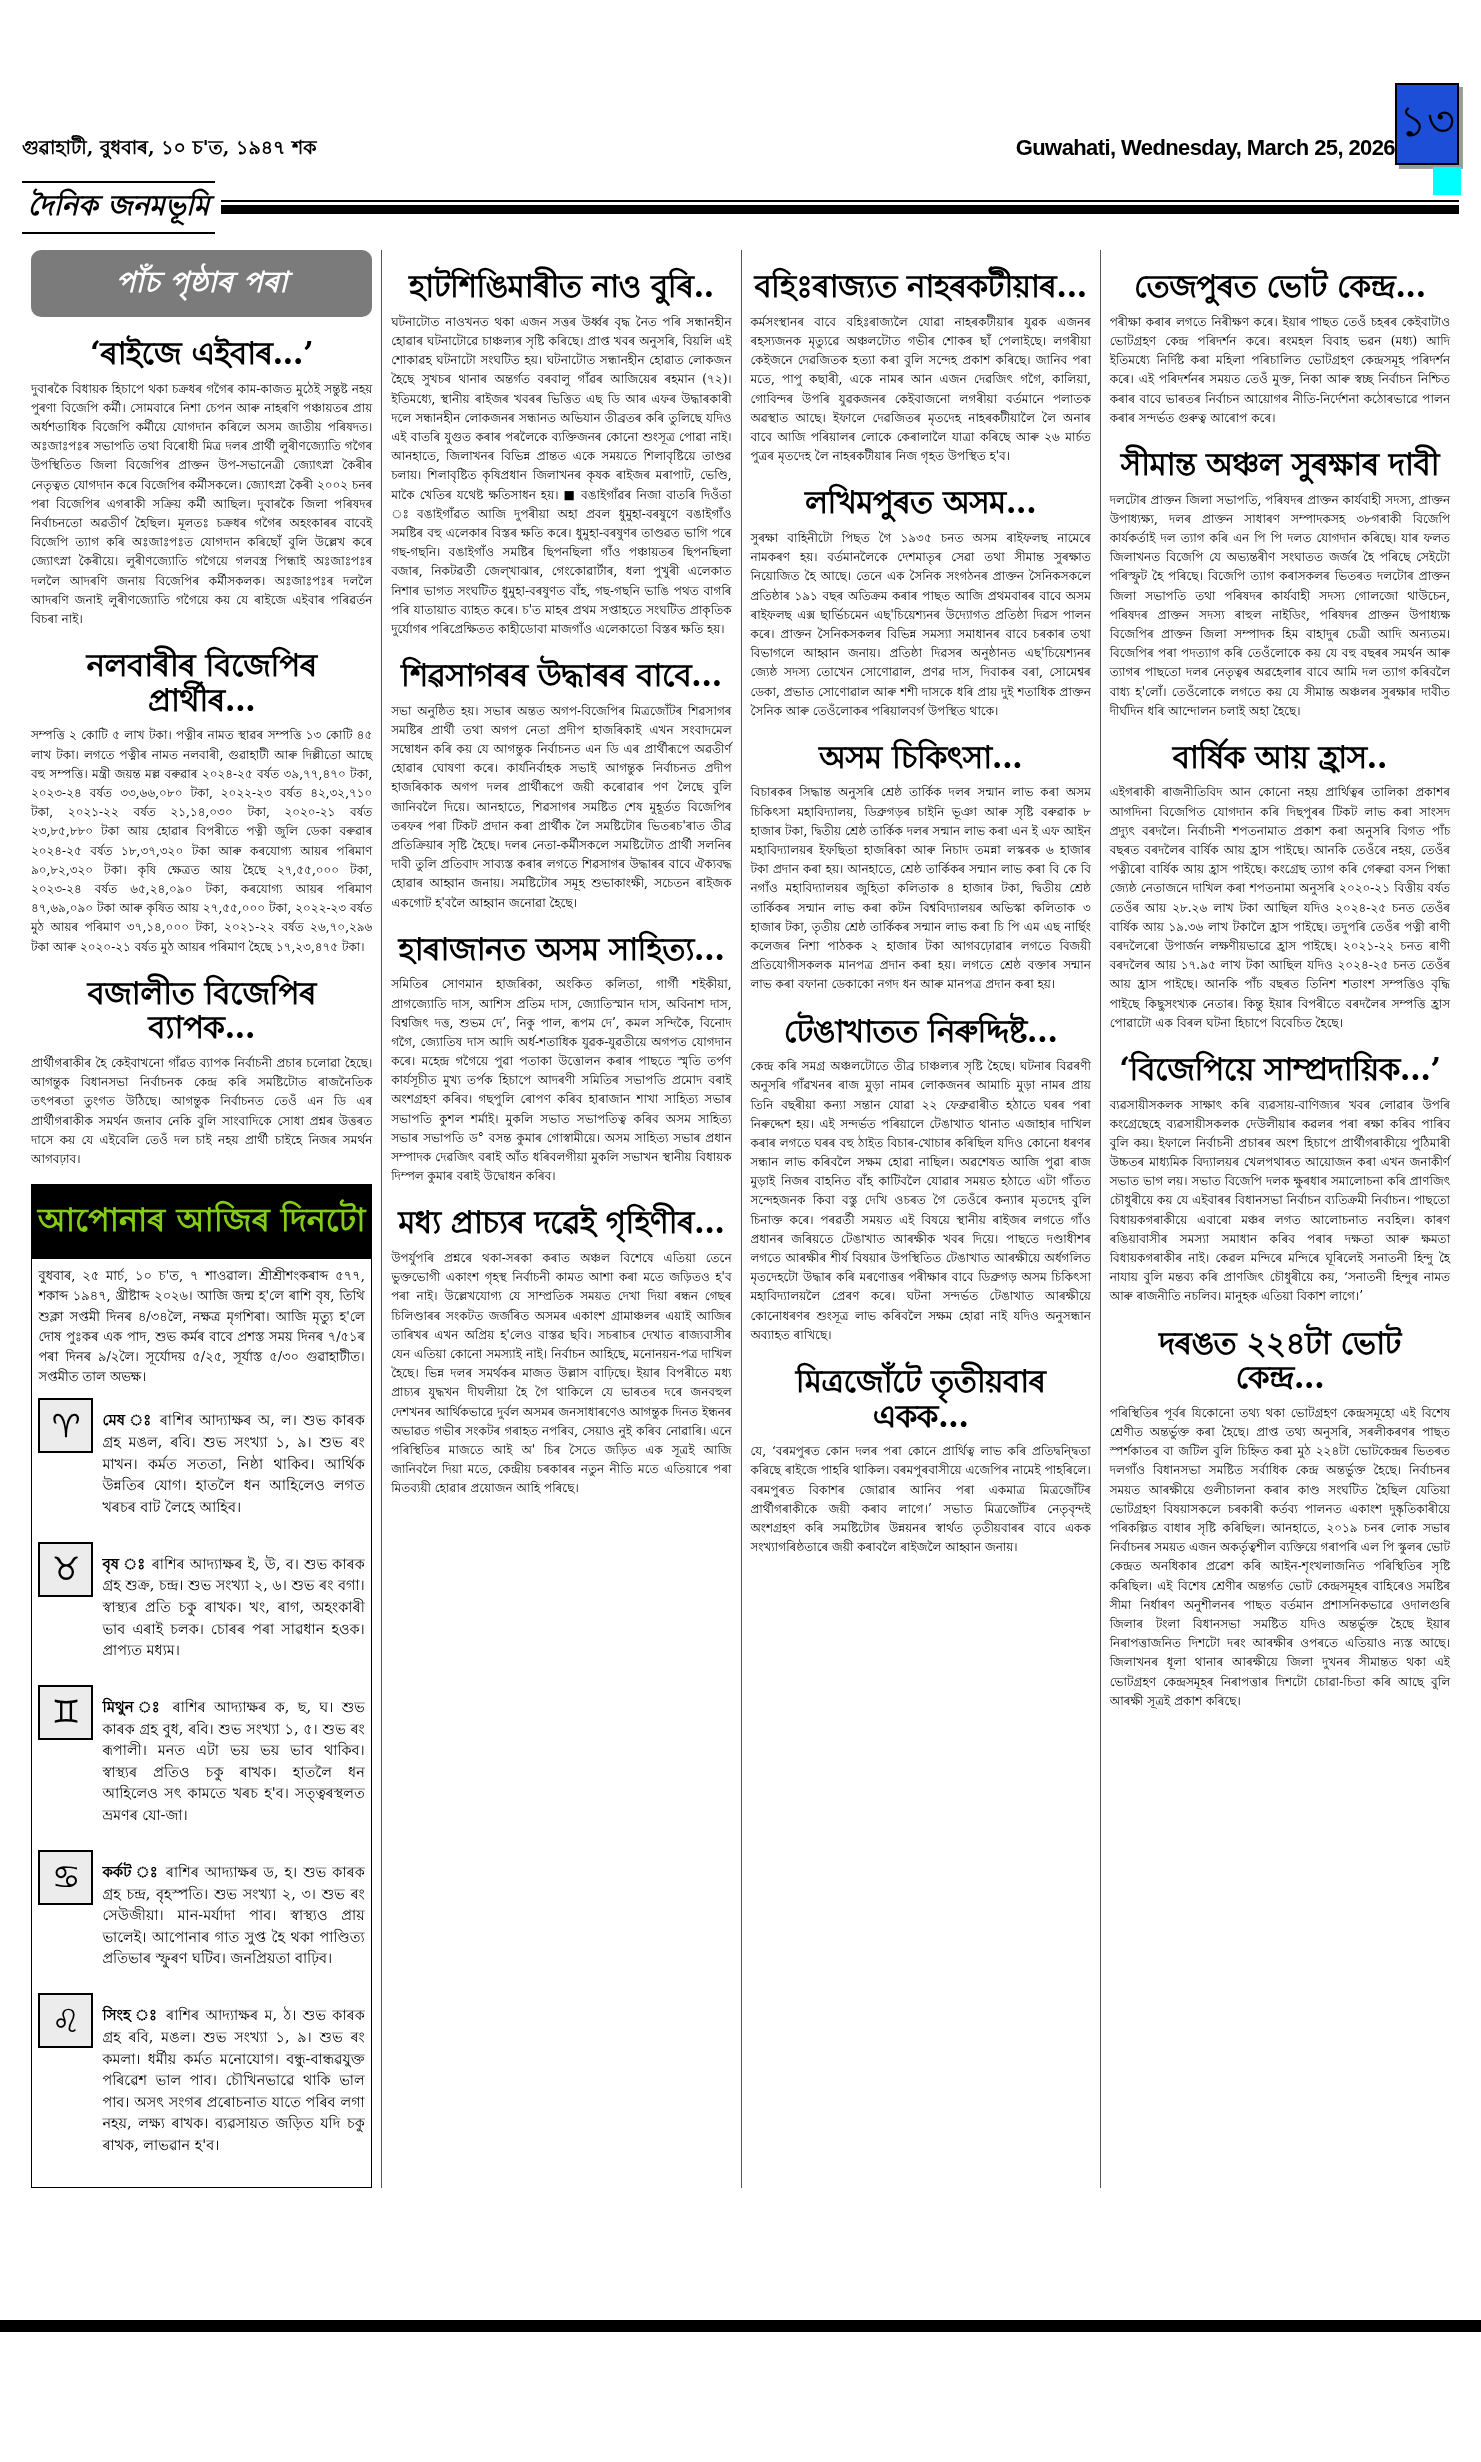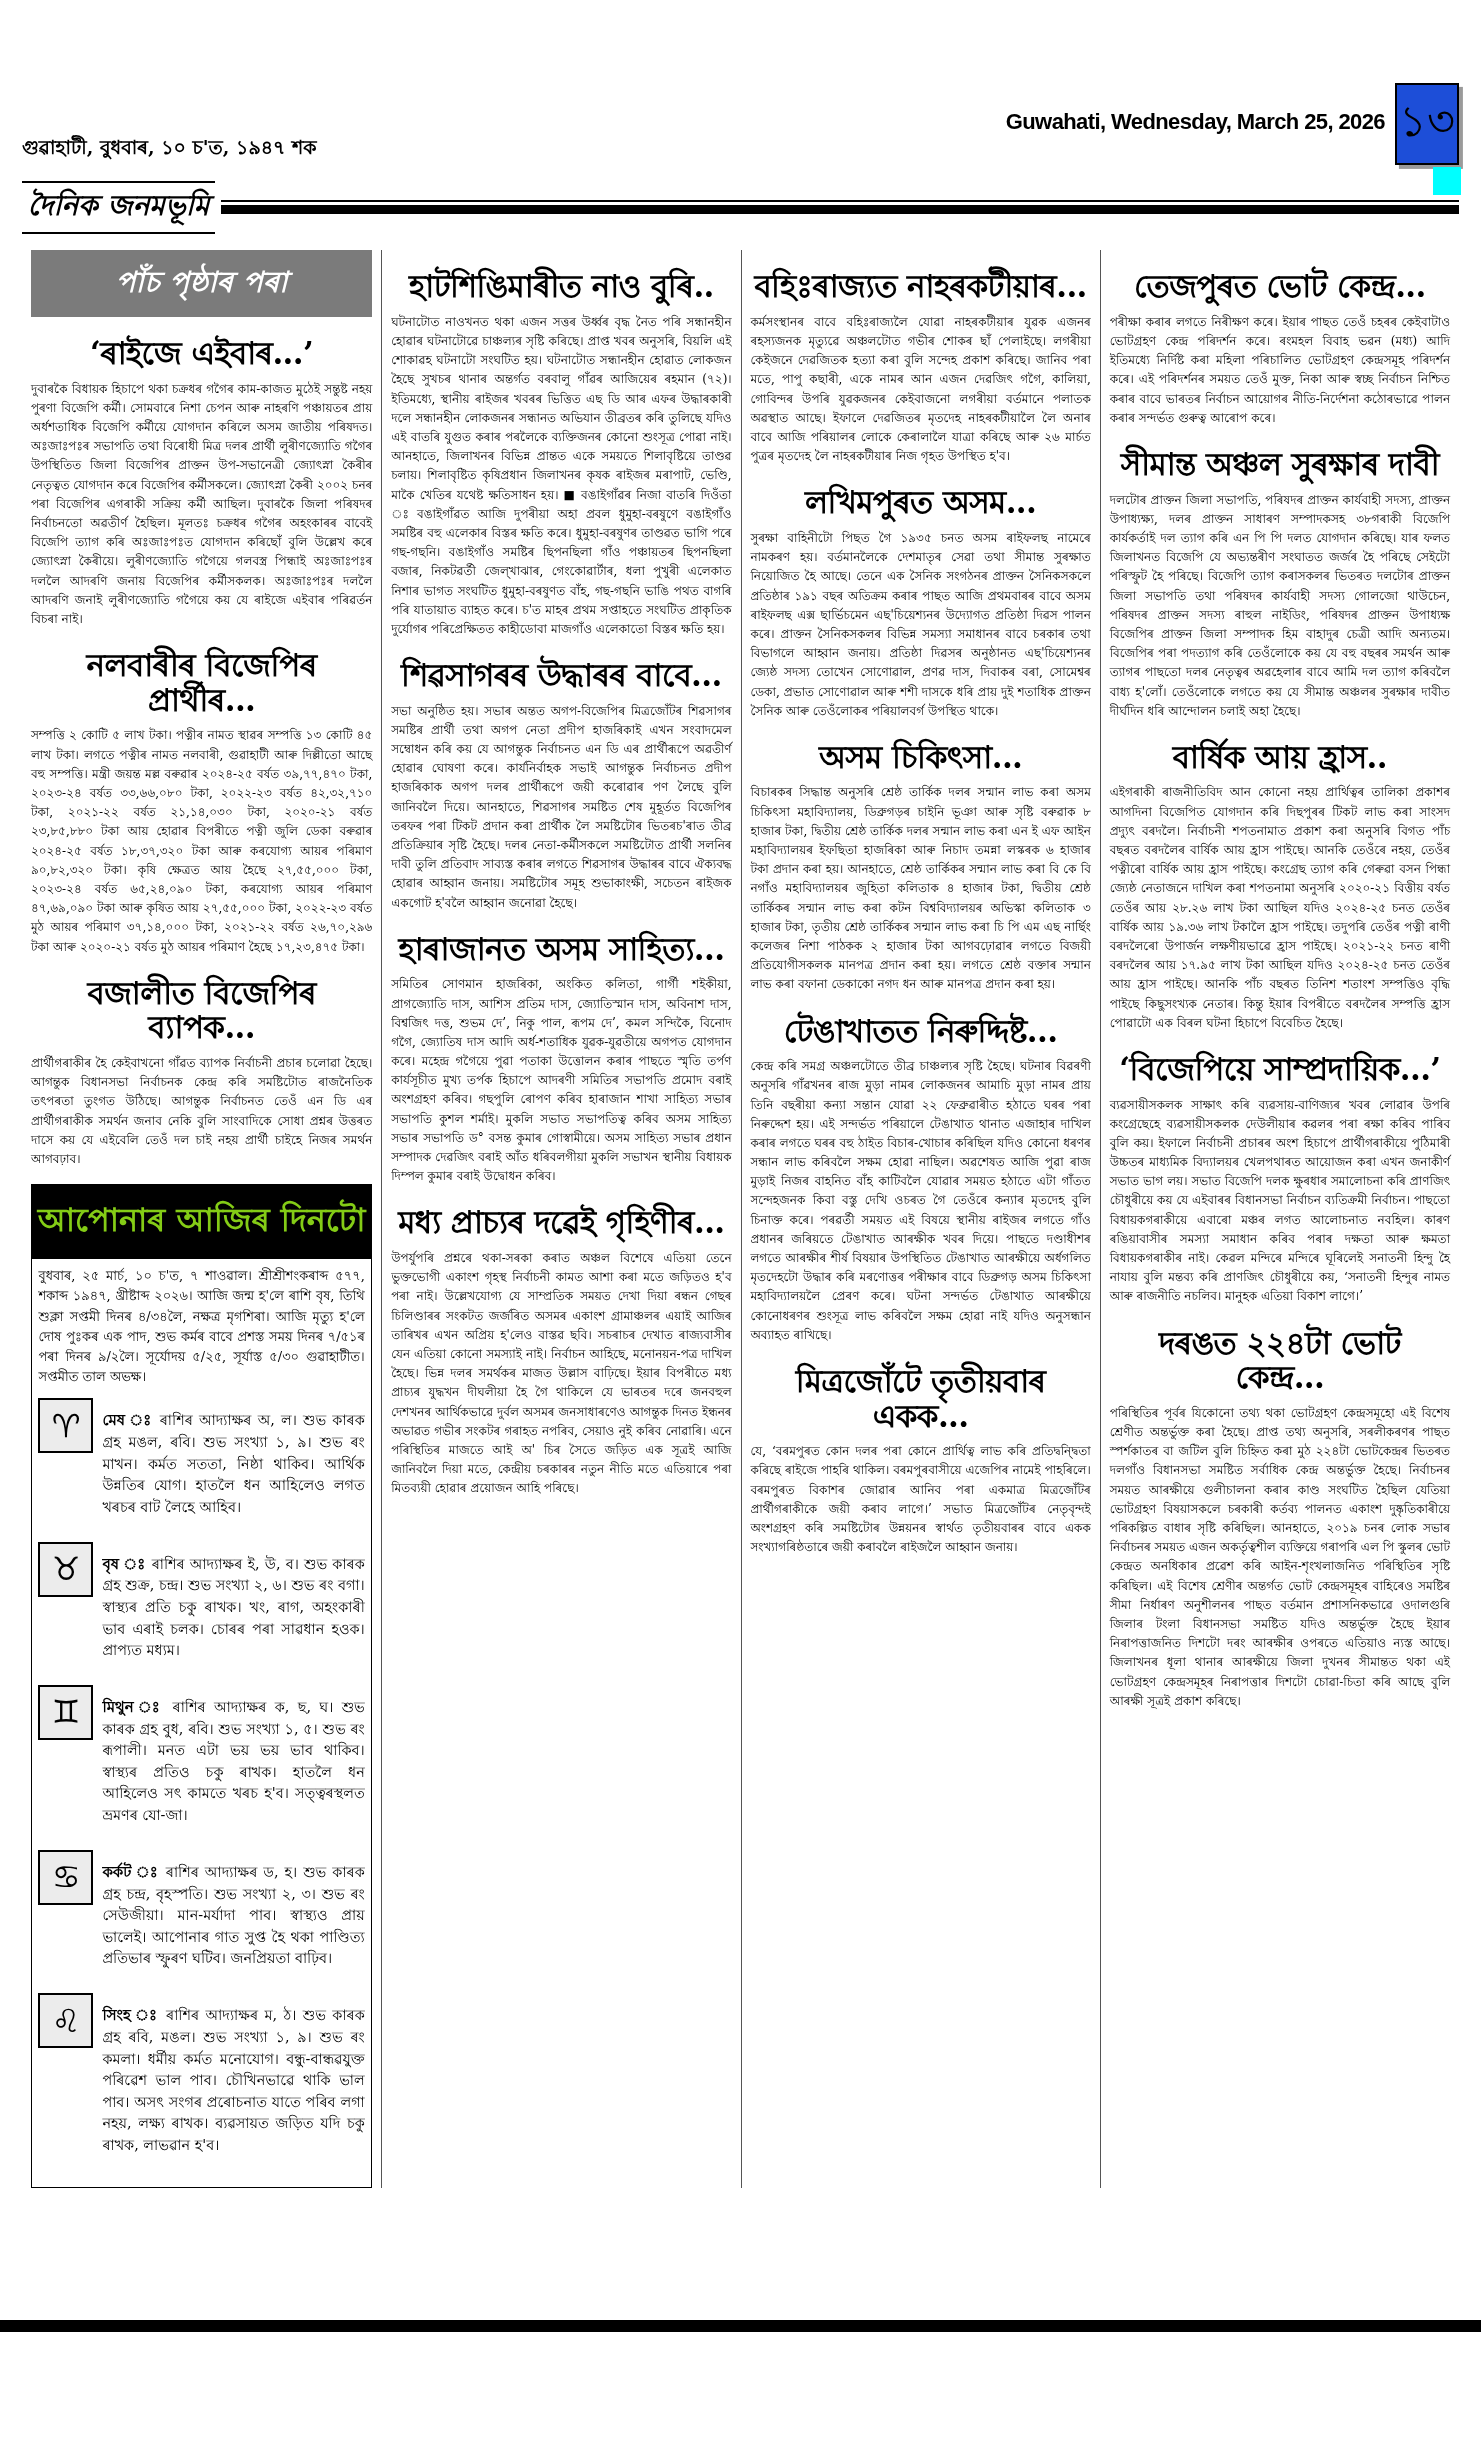--- a/index.html
+++ b/index.html
@@ -4,42 +4,42 @@
 <style>
   html,body{margin:0;padding:0;background:#ffffff;}
   body{width:1481px;min-height:2462px;position:relative;
        font-family:"DejaVu Serif", serif;color:#000;}
   .page{position:relative;width:1481px;min-height:2462px;overflow:hidden;}
 
   
   .mast{position:relative;padding:83px 22px 0 22px;}
   .mast-row{display:flex;justify-content:space-between;align-items:flex-end;}
   .dateline-as{font-size:19px;font-weight:bold;}
-  .mast-right{display:flex;align-items:center;gap:10px;}
+  .mast-right{display:flex;align-items:flex-end;gap:0;}
   .dateline-en{font-family:"Liberation Sans", sans-serif;font-weight:bold;
                font-size:22px;letter-spacing:-0.6px;padding-bottom:4.4px;}
   .pagenum-box{position:relative;width:60px;height:78px;border:2.2px solid #000;
                background:#1d4ed8;display:flex;align-items:center;justify-content:center;
                font-size:43px;font-weight:normal;box-shadow:3.9px 3.9px 0 #9a9a9a;}
   .cyan-chip{position:absolute;right:-4.4px;bottom:-32px;width:28px;height:28px;background:#00ffff;}
 
   .nameplate-row{display:flex;align-items:center;margin-top:15.5px;text-align:center;}
   .nameplate{font-size:28px;font-weight:bold;font-style:italic;white-space:nowrap;
              border-top:2.2px double #000;border-bottom:2.2px double #000;padding:1.1px 5.5px;}
   .rules{flex:1;margin-left:6.6px;}
   .rule-thin{height:0;border-top:2.8px solid #000;margin-bottom:3.3px;}
   .rule-thick{height:9.4px;background:#000;}
 
   
   .cols{display:flex;align-items:stretch;padding:16.6px 22px 0 22px;}
   .col{width:25%;box-sizing:border-box;padding:0 8.9px;}
   .col + .col{border-left:1.1px solid #555;}
 
   .jump-tag{background:#7b7b7b;color:#fff;text-align:center;font-size:29px;
-            font-style:italic;font-weight:bold;padding:8.9px 0;margin-bottom:3.3px;}
+            font-style:italic;font-weight:bold;padding:8.9px 0;margin-bottom:3.3px;border-radius:10px;}
 
   h2.headline{font-size:31px;line-height:1.12;font-weight:bold;text-align:center;
               margin:19px 0 8.9px 0;letter-spacing:-0.6px;}
   p.body-text{font-size:12px;line-height:1.6;text-align:justify;margin:0 0 5.5px 0;}
 
   
   .horo{border:1.7px solid #000;margin-top:14.4px;}
   .horo-banner{background:#000;color:#84cc16;text-align:center;font-size:32px;
                font-weight:bold;padding:10px 3.3px;}
   .horo-body{padding:7.8px 6.6px 11px 6.6px;}

